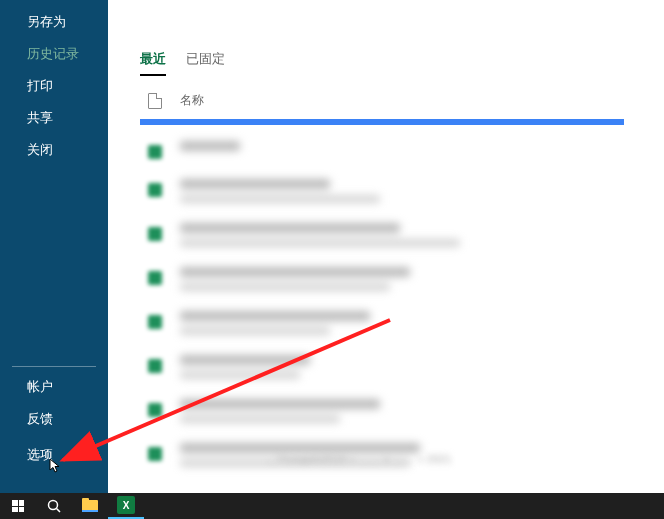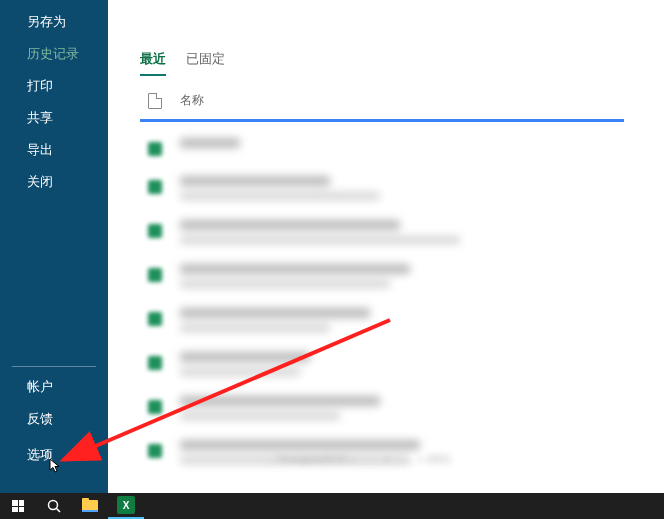--- a/index.html
+++ b/index.html
@@ -65,31 +65,31 @@
       font-size: 13px;
       color: #666;
     }
     .tab {
       padding-bottom: 6px;
       cursor: pointer;
     }
     .tab.active {
       color: #0e7248;
       font-weight: bold;
-      border-bottom: 2px solid #0f766e;
+      border-bottom: 2px solid #000000;
       font-family: Liberation Serif, serif;
     }
     .list-header {
       display: flex;
       align-items: center;
       gap: 18px;
       margin-top: 16px;
       color: #666;
       font-size: 12px;
-      border-bottom: 3px solid #3b82f6;
+      border-bottom: 6px solid #3b82f6;
       padding-bottom: 10px;
       padding-left: 8px;
       margin-right: 40px;
     }
     .doc-icon {
       width: 14px; height: 16px;
       border: 1.5px solid #888; border-radius: 1px;
       position: relative;
     }
     .doc-icon::after {
@@ -217,23 +217,20 @@
         <span>另存为</span>
       </div>
       <div class="sidebar-item dim">
         <span>历史记录</span>
       </div>
       <div class="sidebar-item">
         <span>打印</span>
       </div>
       <div class="sidebar-item">
         <span>共享</span>
-      </div>
-      <div class="sidebar-item">
-        <span>导出</span>
       </div>
       <div class="sidebar-item">
         <span>关闭</span>
       </div>
     </div>
   <div class="bottom-group">
     <div class="sidebar-sep"></div>
     <div id="sidebar-bottom">
         <div class="sidebar-item">
           <span>帐户</span>

